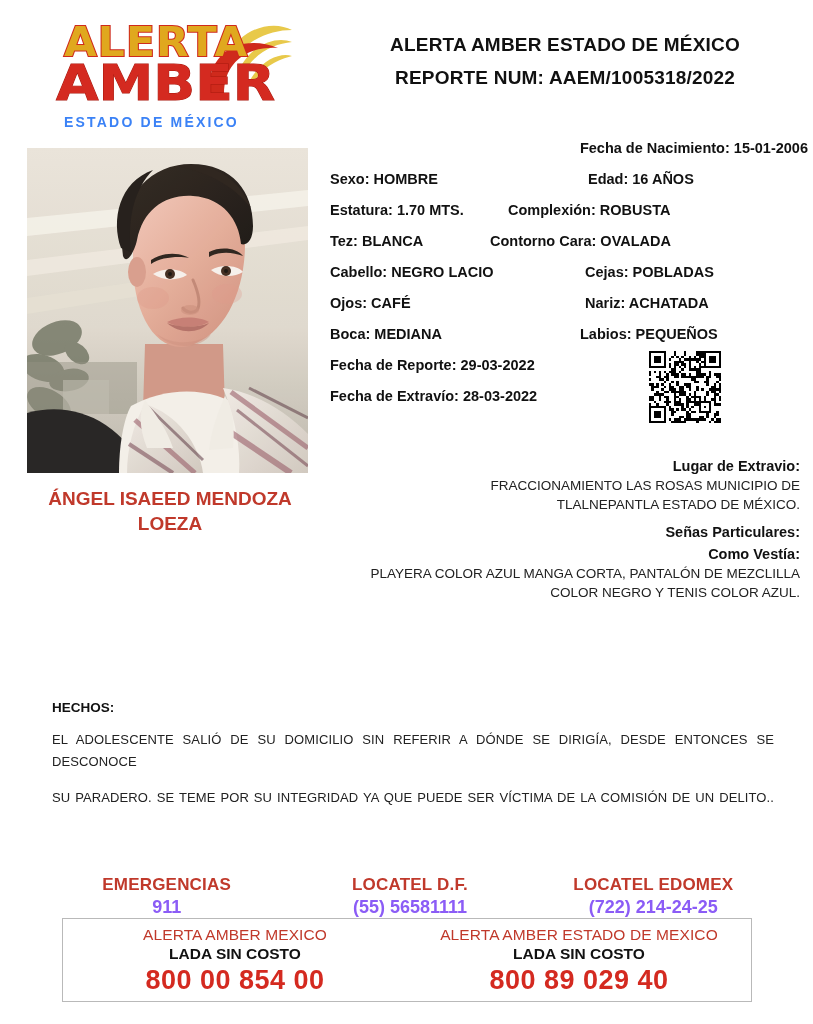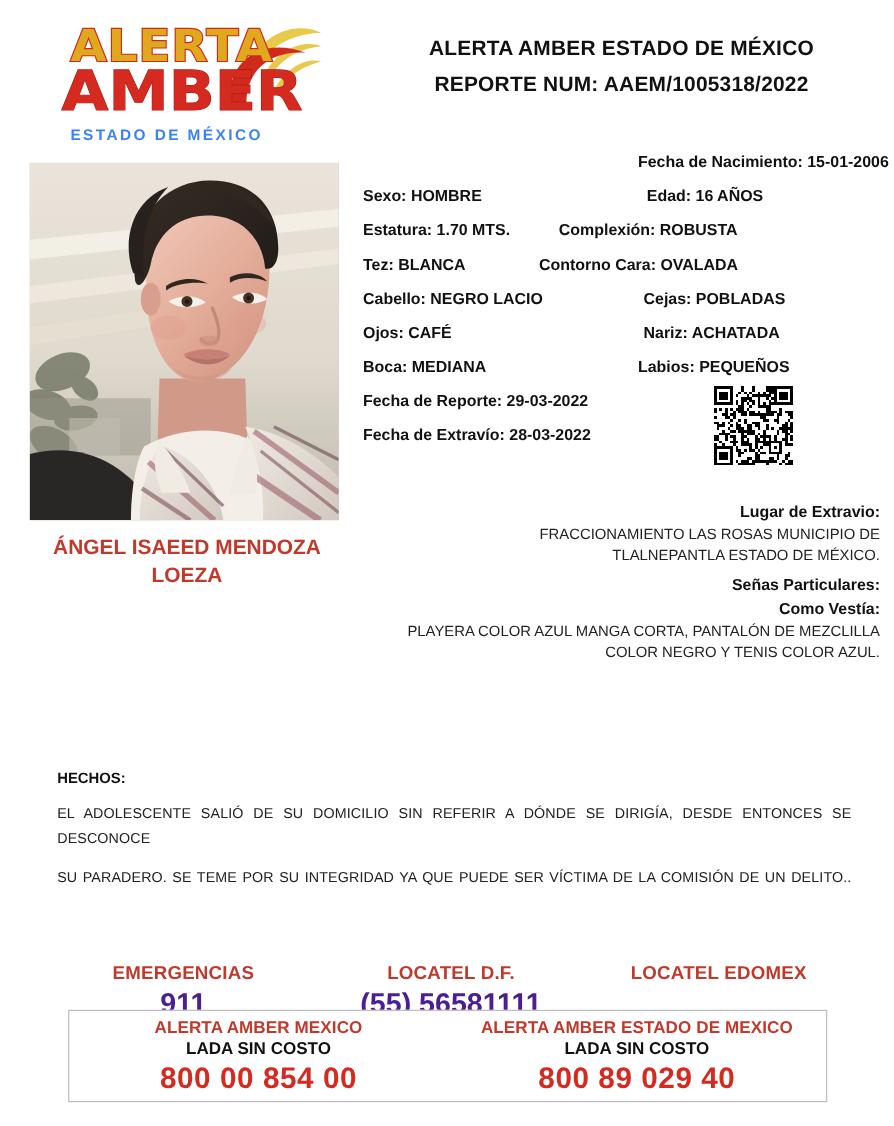--- a/index.html
+++ b/index.html
@@ -215,23 +215,23 @@
   }
   .phone-label {
     font-size: 17px;
     font-weight: 700;
     color: #c0392b;
     letter-spacing: 0.2px;
     margin-bottom: 2px;
     margin-top: 32px;
   }
   .phone-number {
-    font-size: 26px;
-    font-weight: 700;
-    color: #4c1d95;
+    font-size: 18px;
+    font-weight: 700;
+    color: #8b5cf6;
     letter-spacing: 0px;
   }
 
   
   #lada-box {
     position: absolute;
     left: 62px;
     top: 918px;
     width: 688px;
     height: 82px;
@@ -239,21 +239,21 @@
     display: flex;
     background: #fff;
   }
   .lada-col {
     flex: 1;
     text-align: center;
     padding-top: 7px;
   }
   .lada-title {
     font-size: 15.5px;
-    font-weight: 700;
+    font-weight: 400;
     color: #c0392b;
     letter-spacing: 0.1px;
   }
   .lada-sub {
     font-size: 15.5px;
     font-weight: 700;
     color: #111;
     margin-top: 1px;
   }
   .lada-number {
@@ -460,20 +460,21 @@
     <div class="phone-col">
       <div class="phone-label">EMERGENCIAS</div>
       <div class="phone-number">911</div>
     </div>
     <div class="phone-col">
       <div class="phone-label">LOCATEL D.F.</div>
       <div class="phone-number">(55) 56581111</div>
     </div>
     <div class="phone-col">
       <div class="phone-label">LOCATEL EDOMEX</div>
+      <div class="phone-number">(722) 214-24-25</div>
     </div>
   </div>
 
 <div id="lada-box">
     <div class="lada-col">
       <div class="lada-title">ALERTA AMBER MEXICO</div>
       <div class="lada-sub">LADA SIN COSTO</div>
       <div class="lada-number">800 00 854 00</div>
     </div>
     <div class="lada-col">

